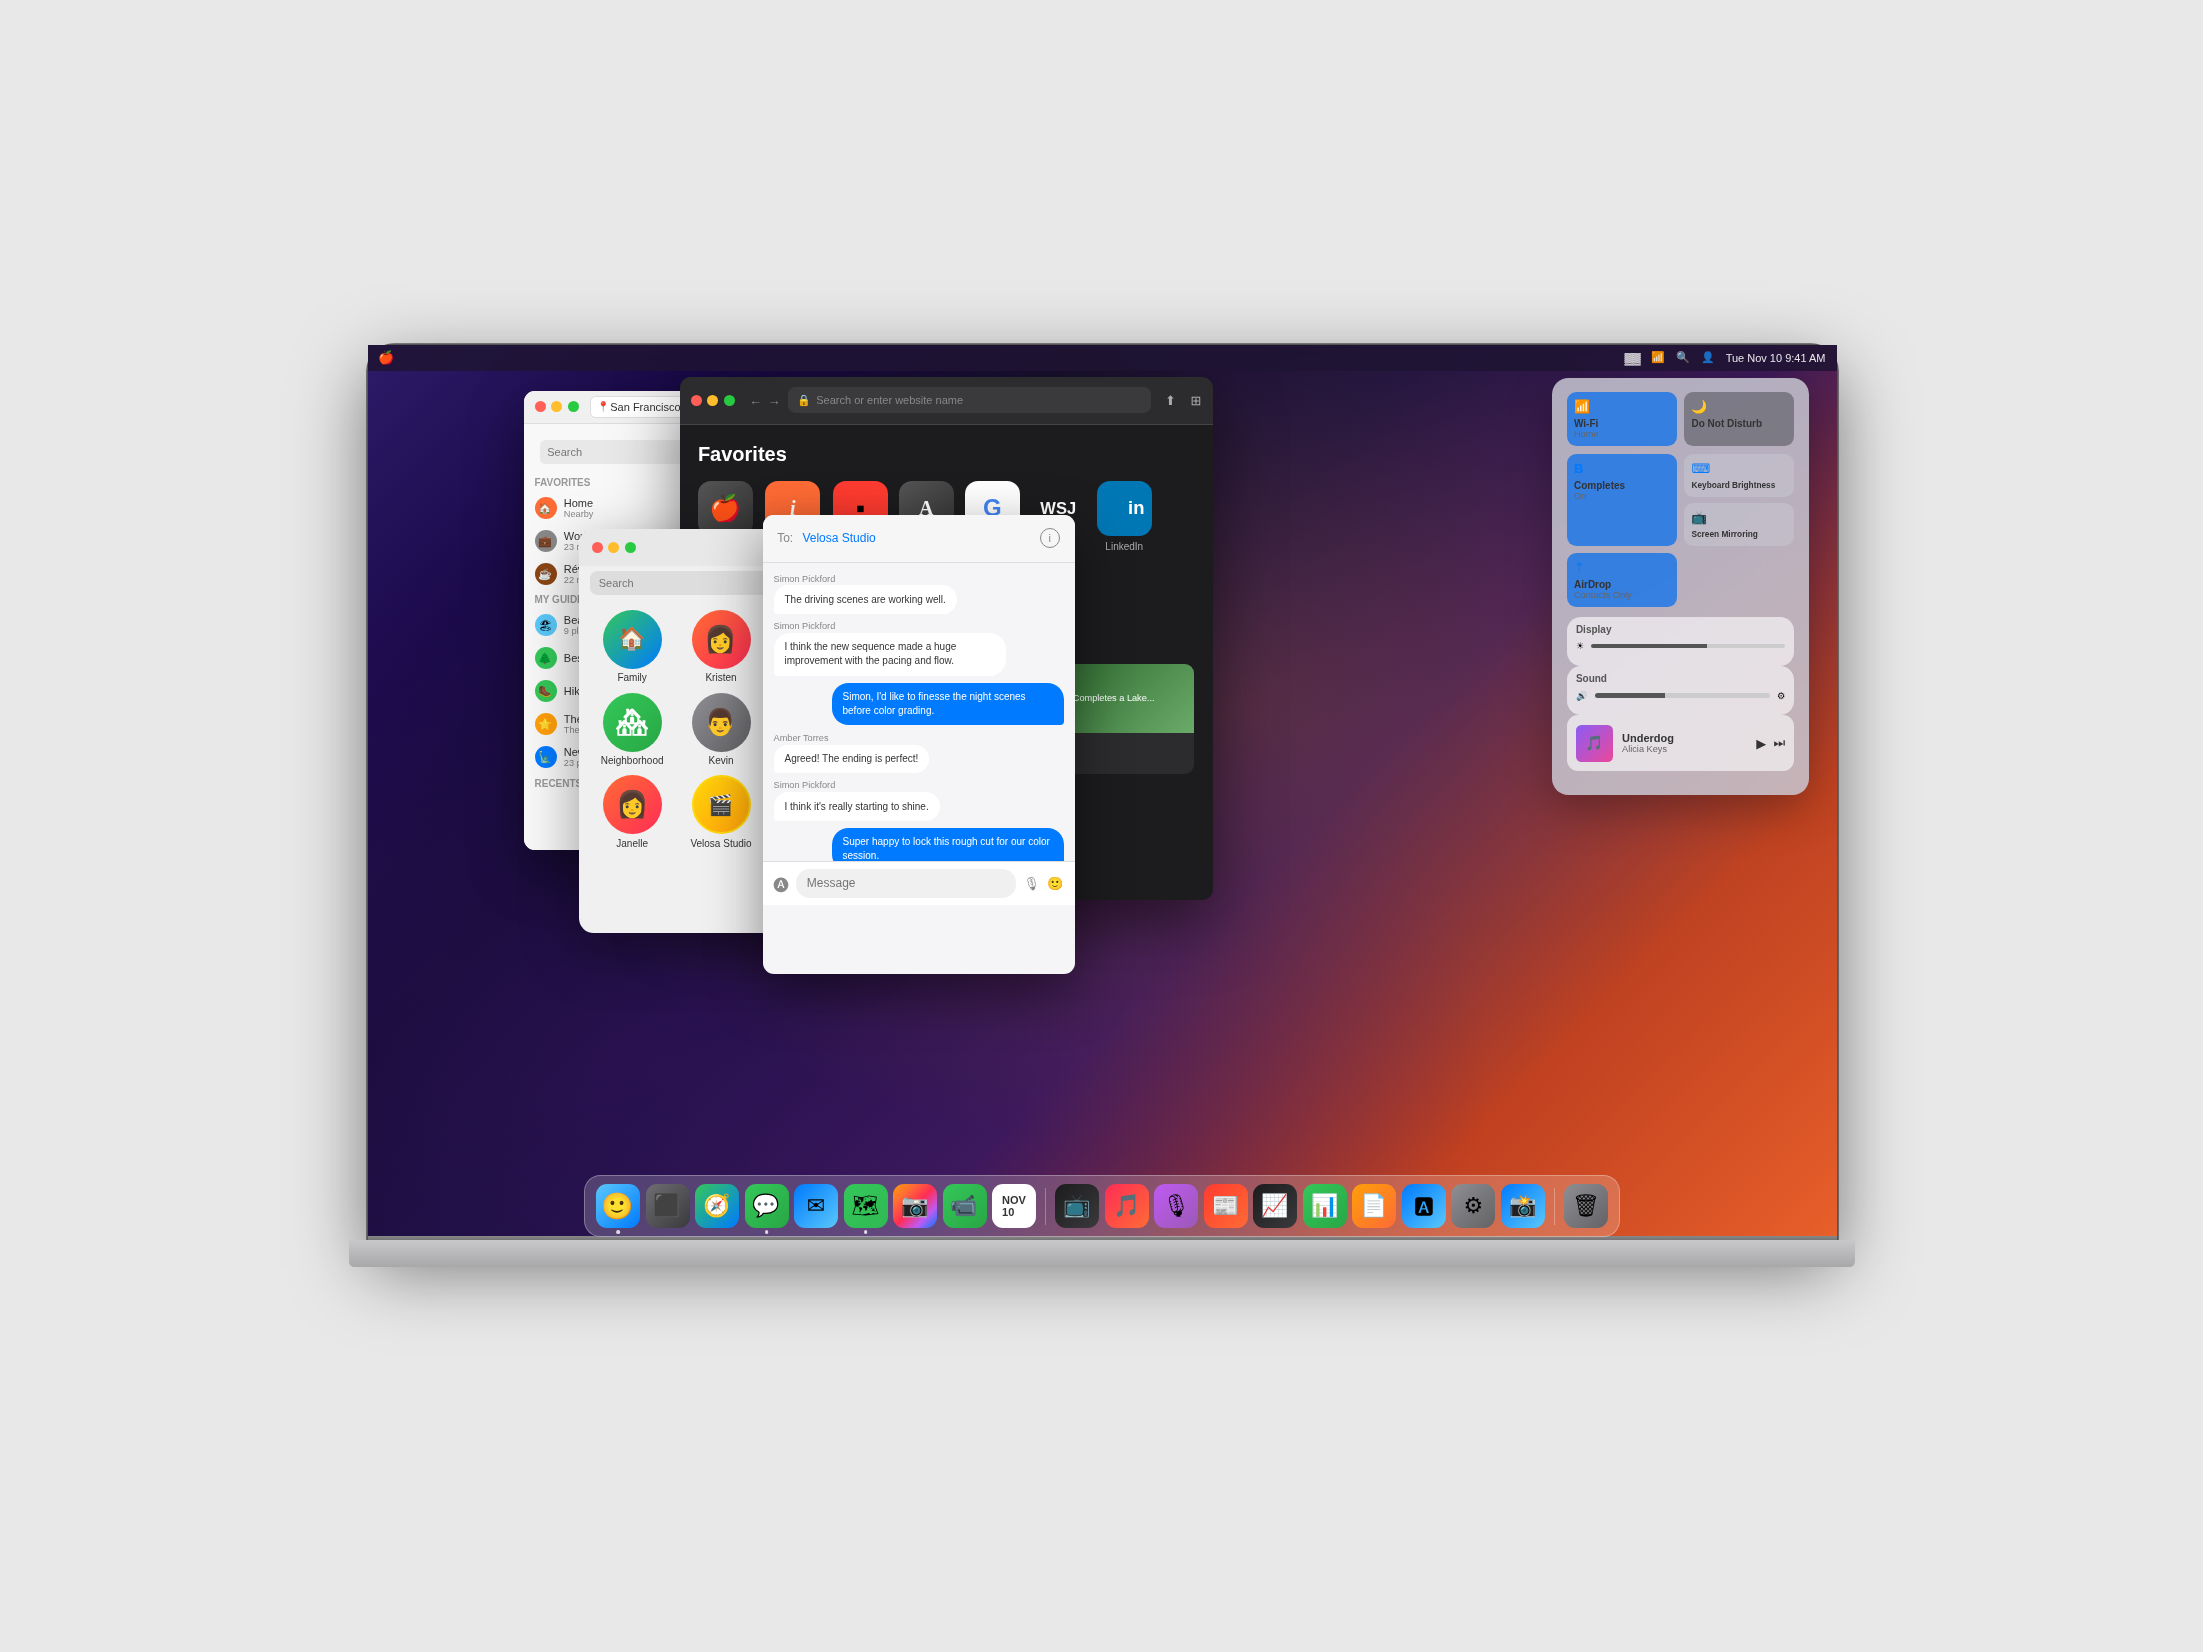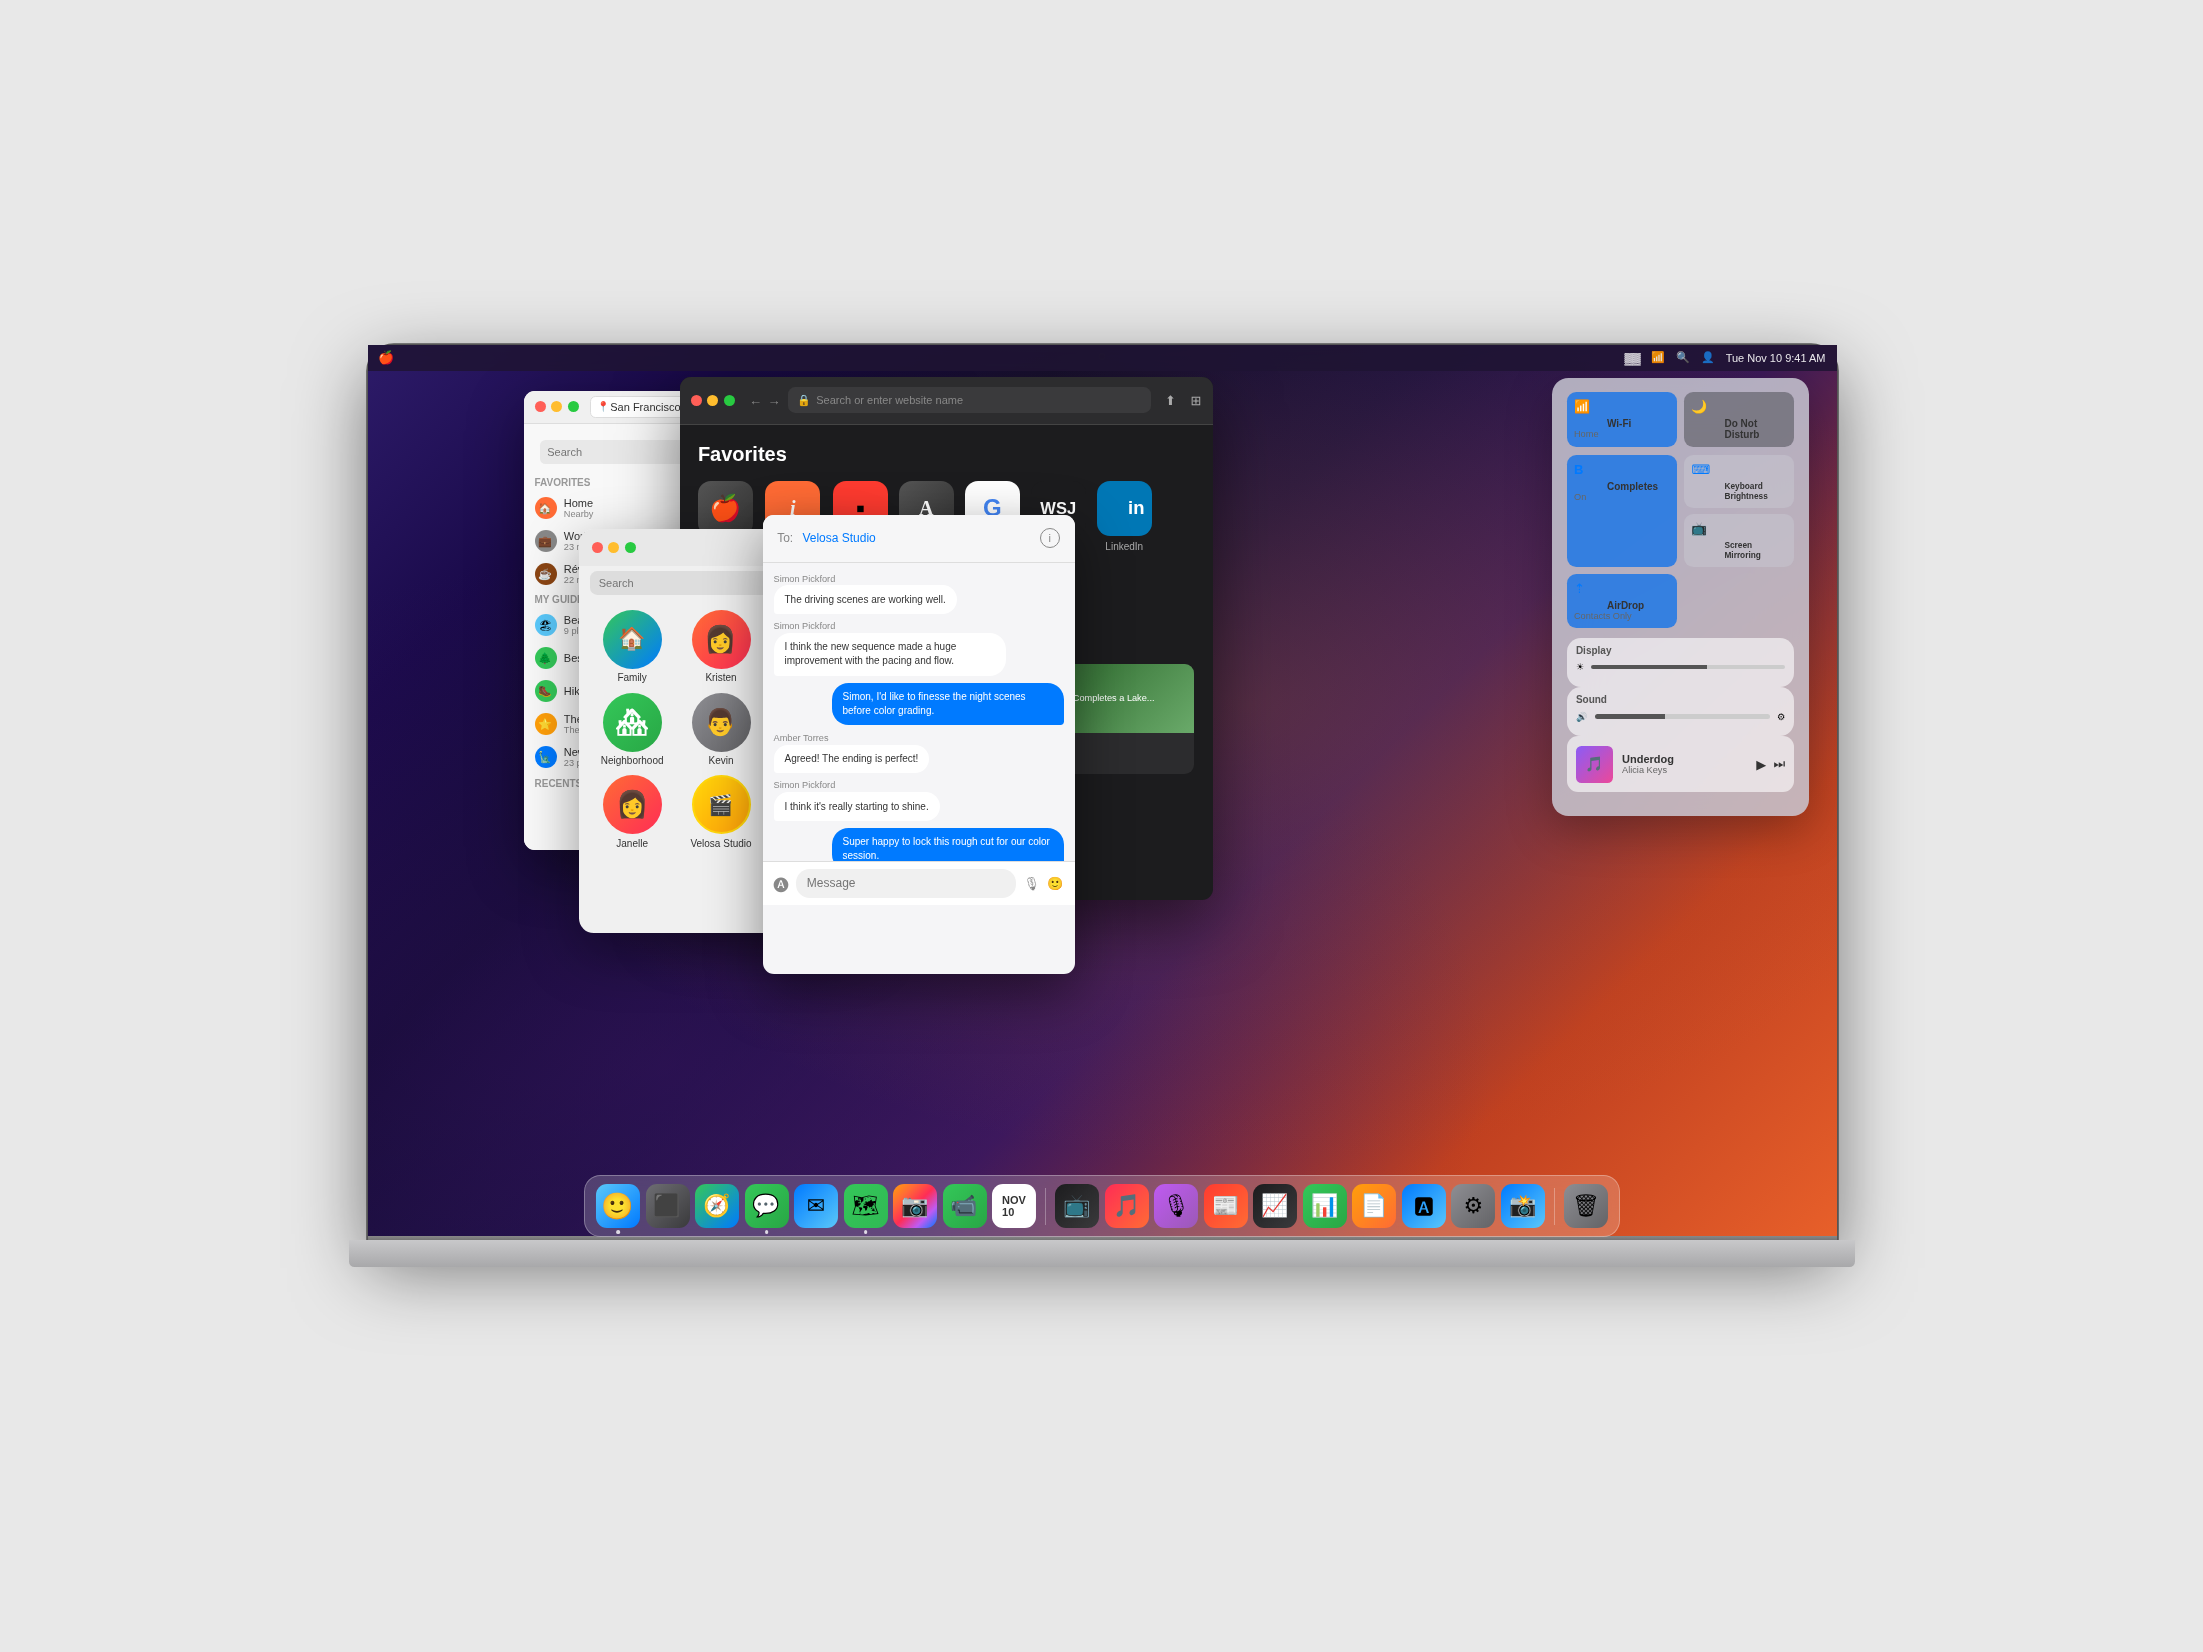--- a/index.html
+++ b/index.html
@@ -704,21 +704,20 @@
     .cc-net-icon {
       font-size: 13px;
       color: #007aff;
       margin-bottom: 3.7px;
     }
 
     .cc-net-name {
       font-size: 10px;
       font-weight: 600;
       color: #333;
-      margin-left: 33px;
     }
 
     .cc-net-sub {
       font-size: 9.2px;
       color: #666;
     }
 
     .cc-media {
       background: rgba(255,255,255,0.6);
       border-radius: 11px;

